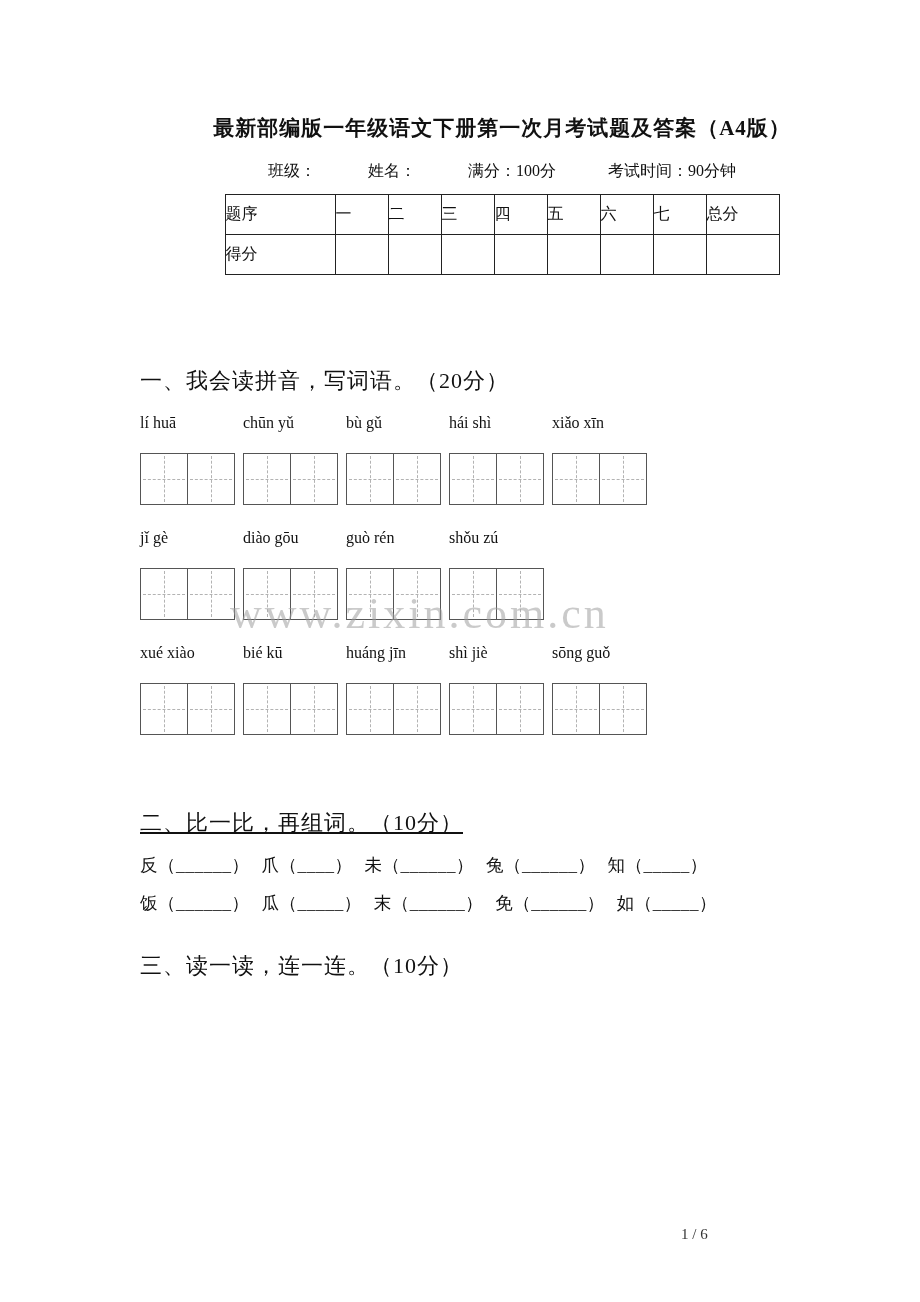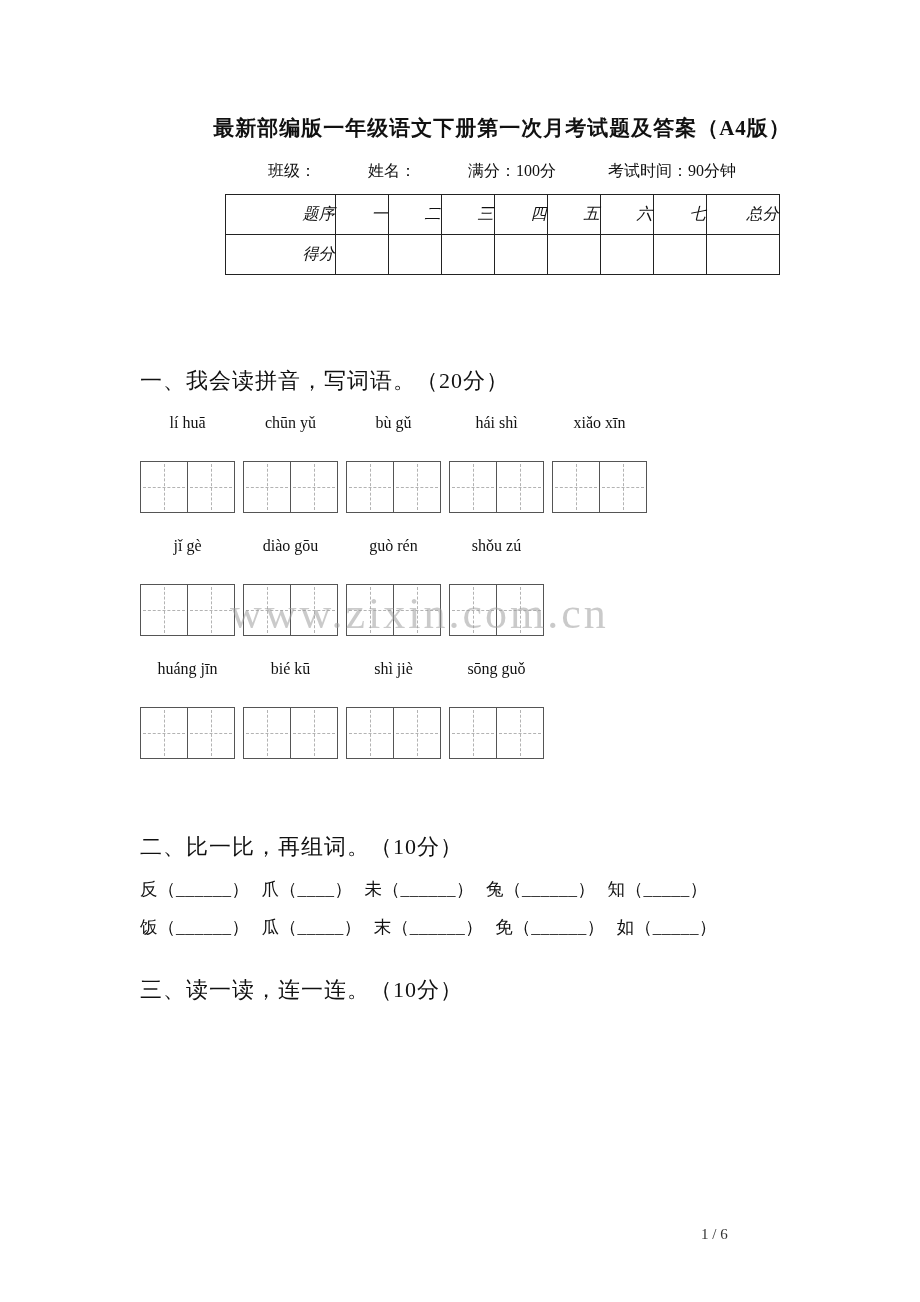--- a/index.html
+++ b/index.html
@@ -31,47 +31,45 @@
   }
 
   table.score-table {
     border-collapse: collapse;
     margin: 12px auto 0 auto;
     table-layout: fixed;
   }
   table.score-table td {
     border: 1px solid #222;
     height: 39px;
-    text-align: right;
+    text-align: left;
     vertical-align: middle;
     font-size: 16px;
     padding: 0;
-    font-style: italic;
   }
 
   .section-heading {
     margin-top: 92px;
     font-size: 22px;
     line-height: 28px;
     letter-spacing: 1px;
   }
-  .section-heading.second { margin-top: 74px; }
+  .section-heading.second { margin-top: 74px; text-decoration: underline; }
   .section-heading.third  { margin-top: 38px; }
 
   .pinyin-area { margin-top: 18px; }
   .pinyin-row {
     display: flex;
     gap: 8px;
     margin-bottom: 23px;
   }
   .word-block {
     display: flex;
     flex-direction: column;
-    align-items: center;
-    gap: 28px;
+    gap: 20px;
   }
   .pinyin-label {
     font-size: 16px;
     height: 20px;
     line-height: 20px;
     white-space: nowrap;
   }
   .grid-group { display: flex; }
   .grid-cell {
     width: 46px; height: 50px;
@@ -114,21 +112,20 @@
     white-space: nowrap;
     font-family: "Liberation Serif", "DejaVu Serif", serif;
   }
 
   .page-number {
     position: absolute;
     top: 1226px; left: 681px;
     font-size: 15px;
     color: #333;
     z-index: 2;
-    margin-left: 20px;
   }
 </style>
 </head>
 <body>
 
 <div class="sheet">
 
   <div class="watermark">www.zixin.com.cn</div>
 
   <div class="content">
@@ -248,28 +245,35 @@
           <div class="pinyin-label">shǒu zú</div>
           <div class="grid-group">
             <div class="grid-cell"></div>
             <div class="grid-cell"></div>
           </div>
         </div>
       </div>
 
       <div class="pinyin-row">
         <div class="word-block">
+          <div class="pinyin-label">xué xiào</div>
+          <div class="grid-group">
+            <div class="grid-cell"></div>
+            <div class="grid-cell"></div>
+          </div>
+        </div>
+        <div class="word-block">
+          <div class="pinyin-label">bié kū</div>
+          <div class="grid-group">
+            <div class="grid-cell"></div>
+            <div class="grid-cell"></div>
+          </div>
+        </div>
+        <div class="word-block">
           <div class="pinyin-label">huáng jīn</div>
-          <div class="grid-group">
-            <div class="grid-cell"></div>
-            <div class="grid-cell"></div>
-          </div>
-        </div>
-        <div class="word-block">
-          <div class="pinyin-label">bié kū</div>
           <div class="grid-group">
             <div class="grid-cell"></div>
             <div class="grid-cell"></div>
           </div>
         </div>
         <div class="word-block">
           <div class="pinyin-label">shì jiè</div>
           <div class="grid-group">
             <div class="grid-cell"></div>
             <div class="grid-cell"></div>

